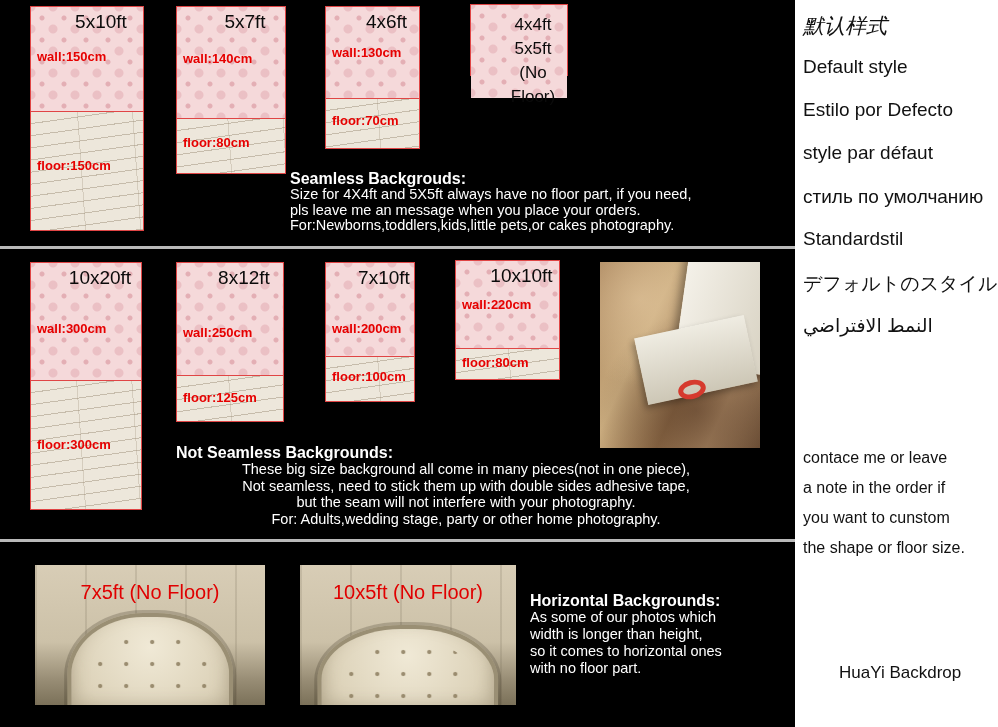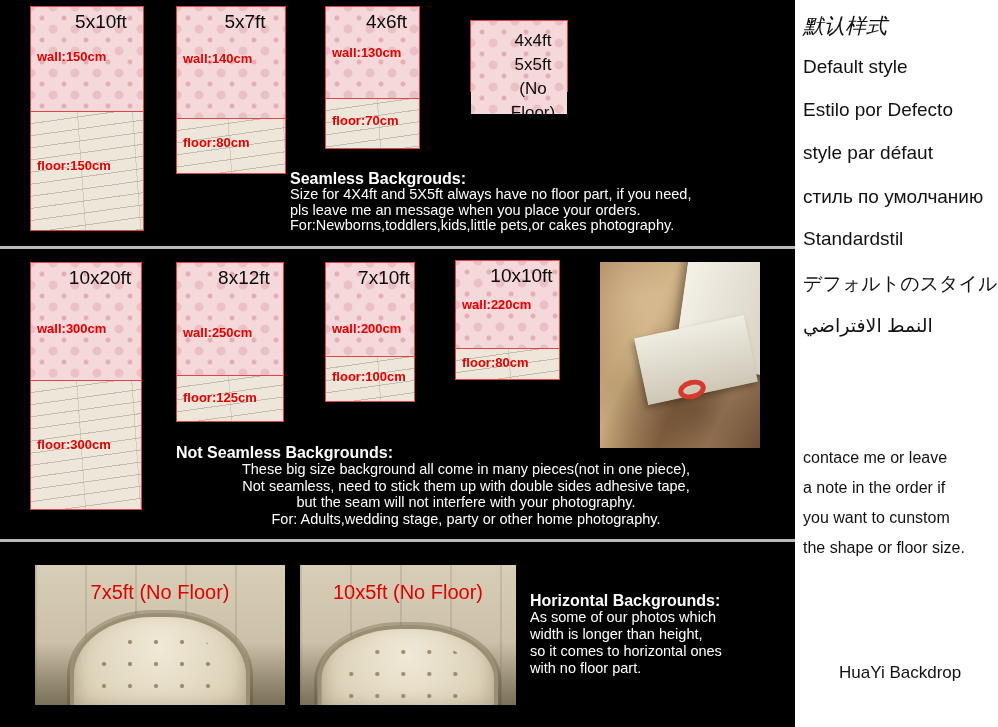--- a/index.html
+++ b/index.html
@@ -120,21 +120,21 @@
     <div class="bd" style="left:325px; top:6px; width:95px; height:143px">
       <div class="wall" style="height:91px">
         <div class="size-label">4x6ft</div>
         <div class="red-label" style="top:38px">wall:130cm</div>
       </div>
       <div class="floor" style="height:50px">
         <div class="red-label" style="top:14px">floor:70cm</div>
       </div>
     </div>
 
-    <div class="bd" style="left:470px; top:20px; width:98px; height:72px">
+    <div class="bd" style="left:470px; top:4px; width:98px; height:72px">
       <div class="wall" style="height:93px">
         <div class="nofloor-card">
           <div>4x4ft</div>
           <div>5x5ft</div>
           <div>(No Floor)</div>
         </div>
       </div>
     </div>
 
     <div class="txt txt-top" style="left:290px; top:170px; width:500px">
@@ -195,21 +195,21 @@
     <div class="txt txt-mid" style="left:176px; top:444px; width:580px">
       <div class="hd">Not Seamless Backgrounds:</div>
       <div class="ln">These big size background all come in many pieces(not in one piece),</div>
       <div class="ln">Not seamless, need to stick them up with double sides adhesive tape,</div>
       <div class="ln">but the seam will not interfere with your photography.</div>
       <div class="ln">For: Adults,wedding stage, party or other home photography.</div>
     </div>
 
     <div class="sep" style="top:539px"></div>
 
-    <div class="photo-bed" style="left:35px; top:565px; width:250px; height:140px">
+    <div class="photo-bed" style="left:35px; top:565px; width:230px; height:140px">
       <div class="bed-board"></div>
       <div class="photo-label">7x5ft (No Floor)</div>
     </div>
 
     <div class="photo-bed wide" style="left:300px; top:565px; width:216px; height:140px">
       <div class="bed-board"></div>
       <div class="photo-label">10x5ft (No Floor)</div>
     </div>
 
     <div class="txt txt-bot" style="left:530px; top:592px; width:250px">

